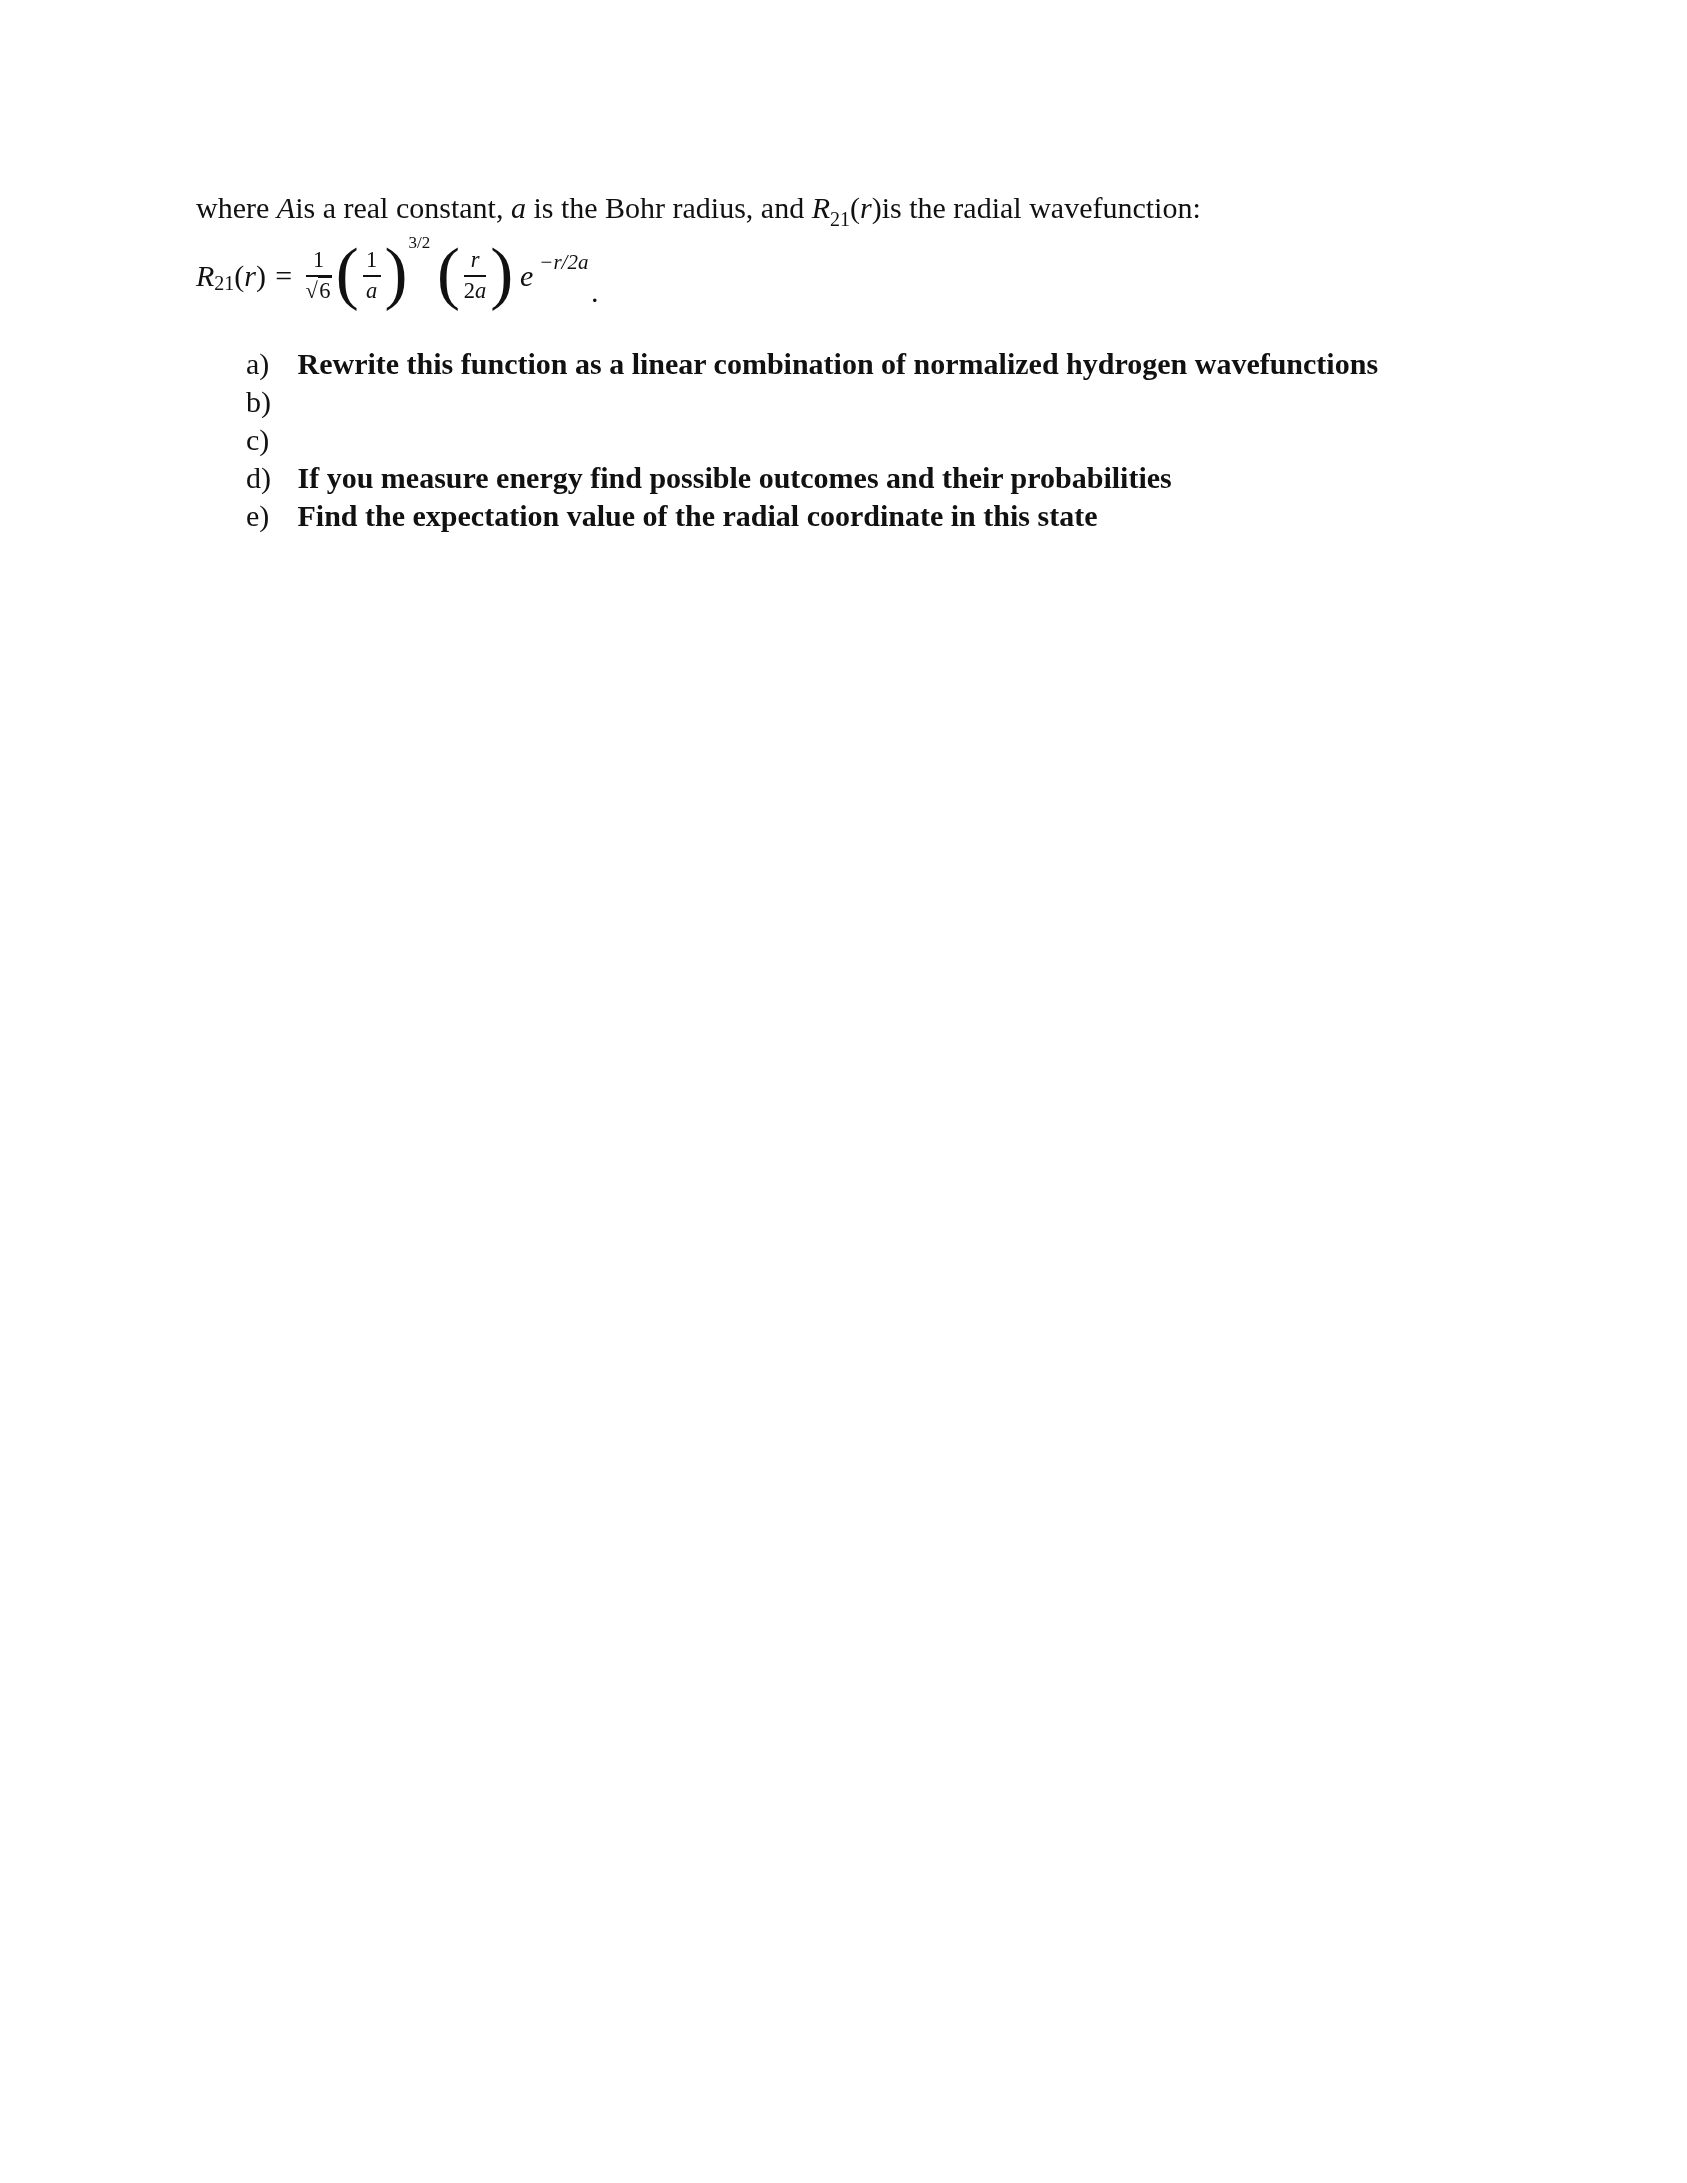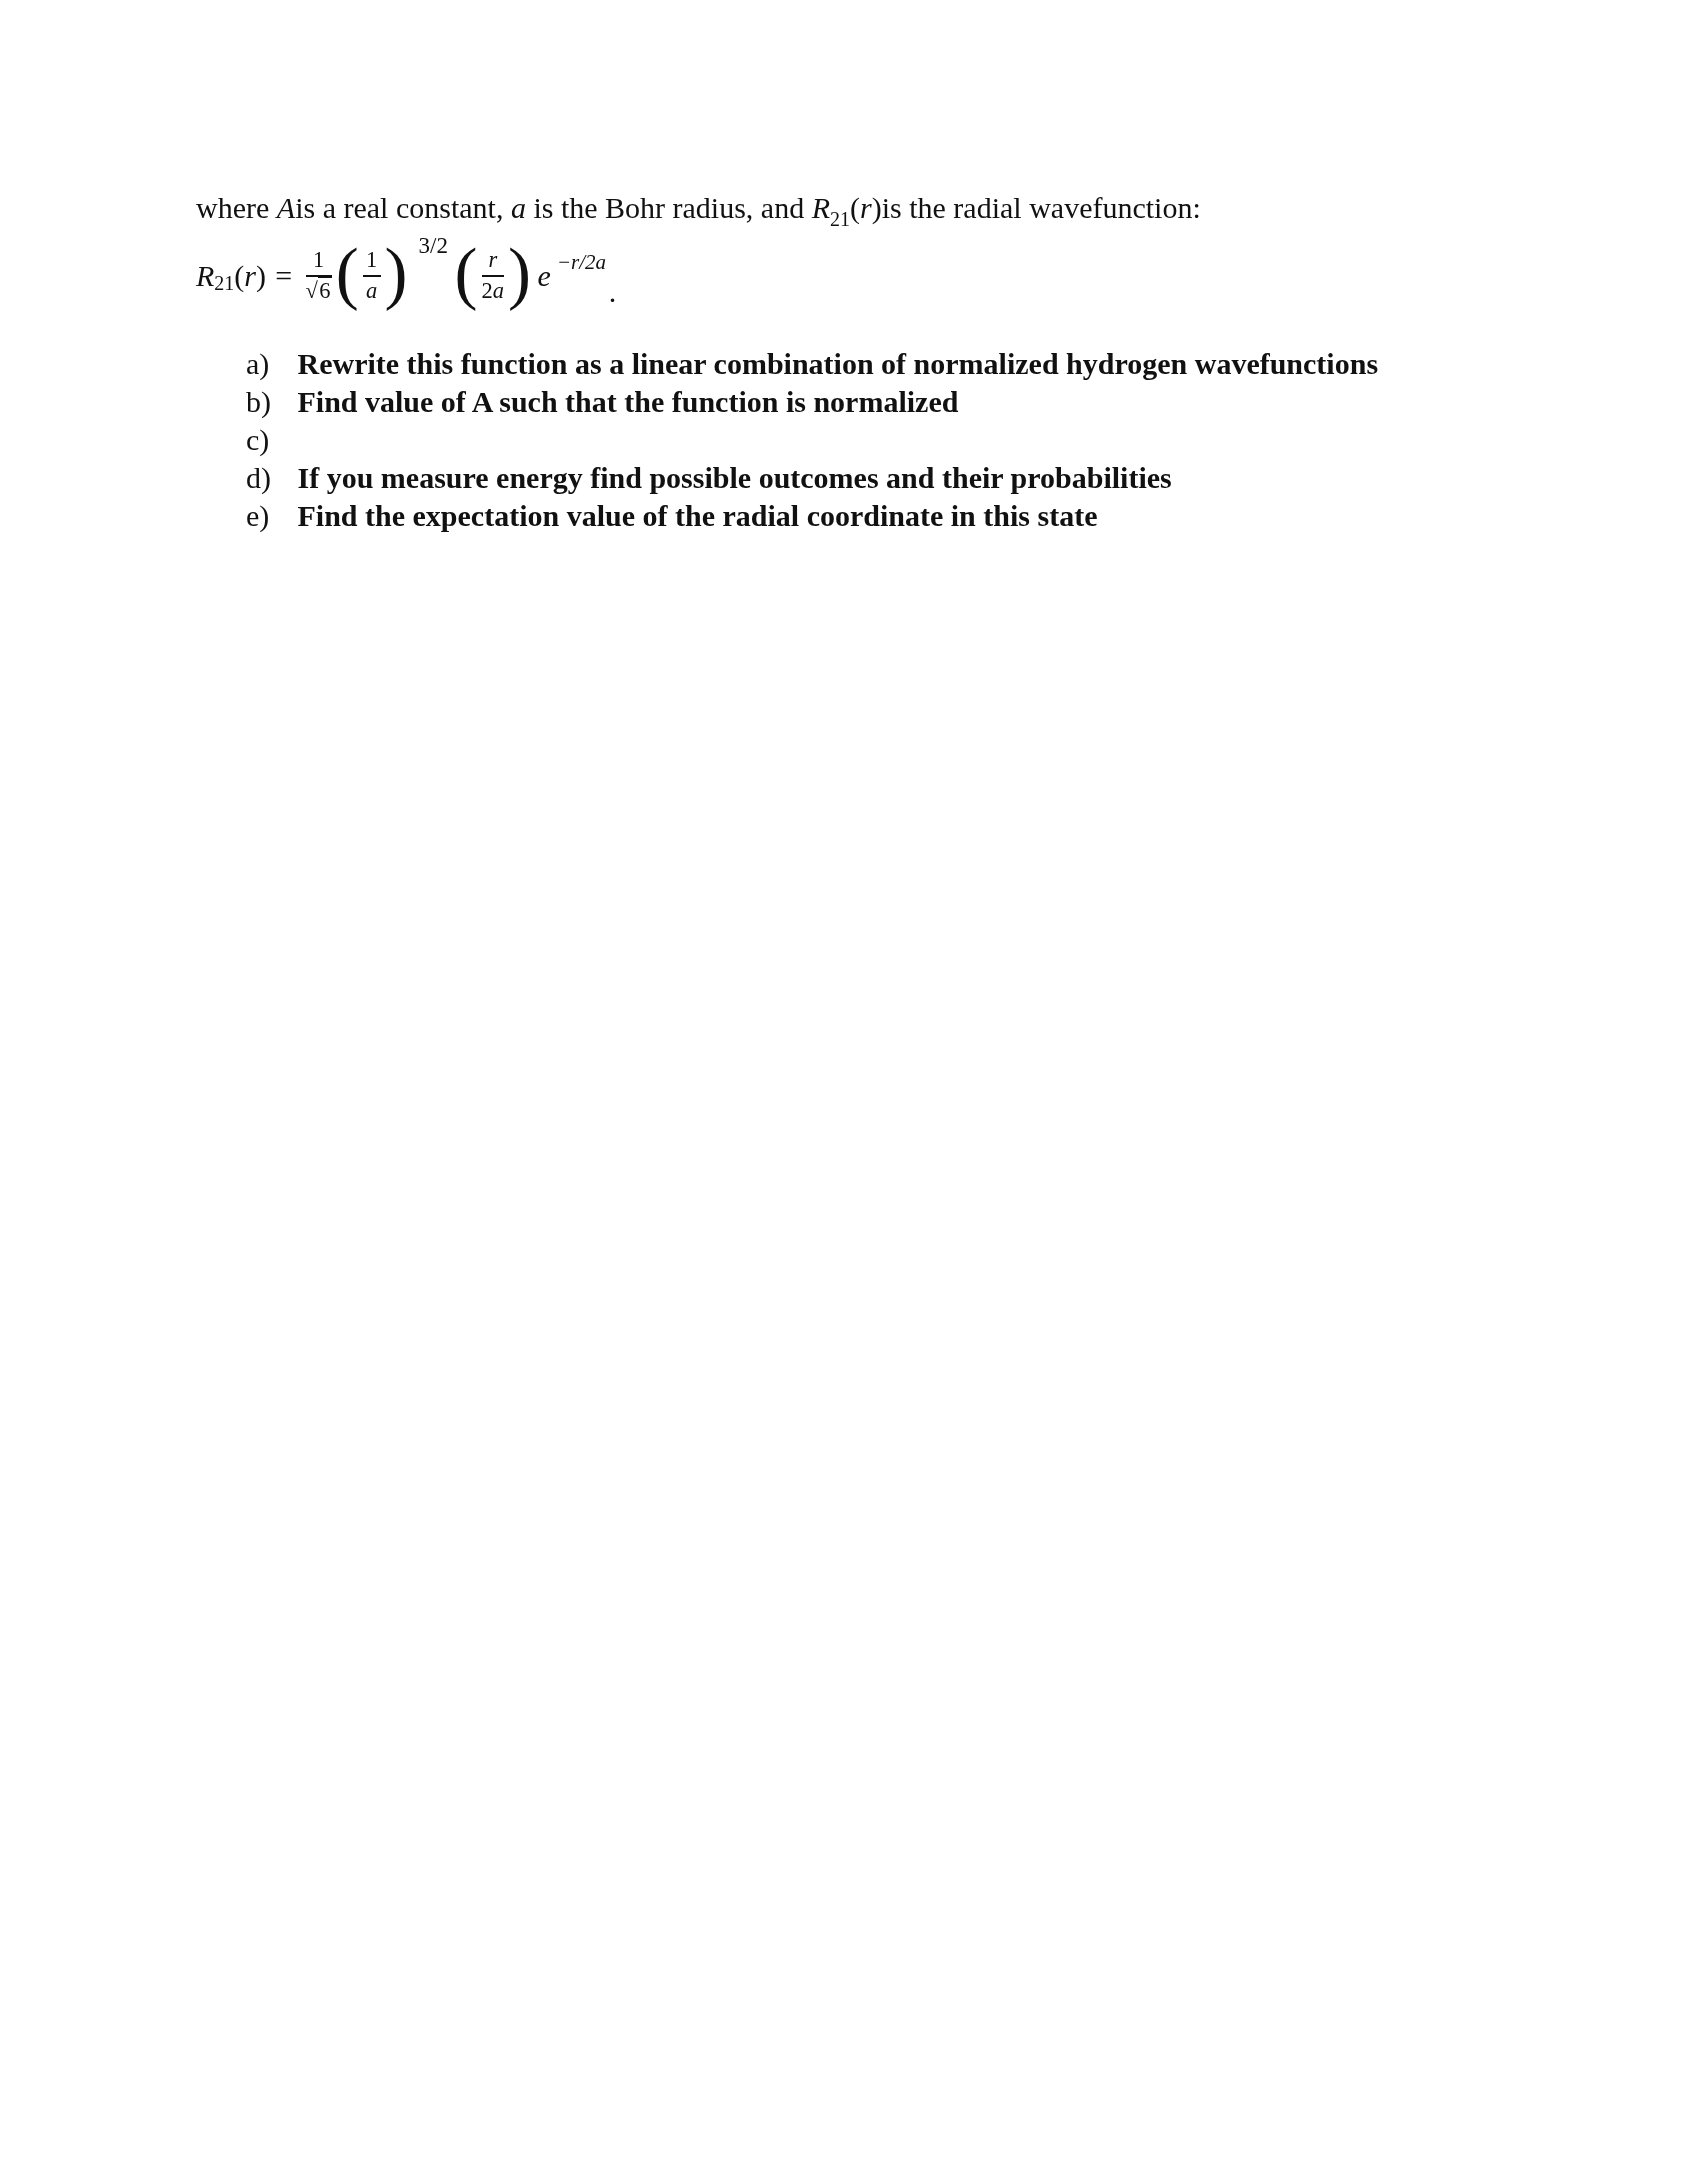--- a/index.html
+++ b/index.html
@@ -62,24 +62,24 @@
   .bigparen {
     font-size: 69px;
     font-weight: 300;
     line-height: 1;
     position: relative;
     top: -2.6px;
     font-family: "Liberation Serif", serif;
   }
   .psup {
     align-self: flex-start;
-    font-size: 23px;
+    font-size: 17px;
     position: relative;
     top: -4px;
-    margin-left: 11px;
+    margin-left: 1px;
   }
   .ebase {
     font-style: italic;
     margin-left: 6.6px;
   }
   .eexp {
     font-size: 21px;
     font-style: italic;
     position: relative;
     top: -13.2px;
@@ -169,21 +169,20 @@
 
   <div class="qlist">
 
     <div class="qitem">
       <span class="qlabel">a)</span>
       <span class="qtext">Rewrite this function as a linear combination of normalized hydrogen wavefunctions</span>
     </div>
 
     <div class="qitem">
       <span class="qlabel">b)</span>
-      <span class="qtext">Find value of A such that the function is normalized</span>
     </div>
 
     <div class="qitem">
       <span class="qlabel">c)</span>
     </div>
 
     <div class="qitem">
       <span class="qlabel">d)</span>
       <span class="qtext">If you measure energy find possible outcomes and their probabilities</span>
     </div>

